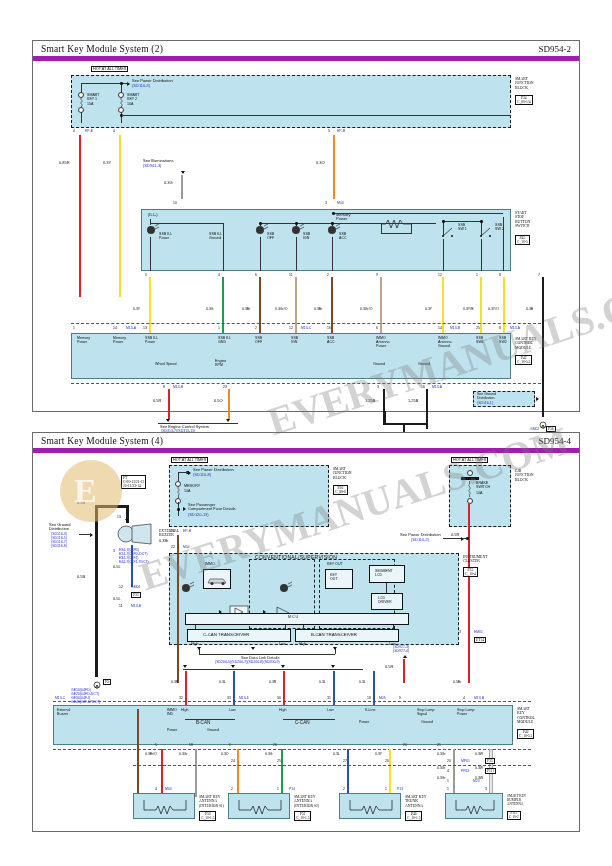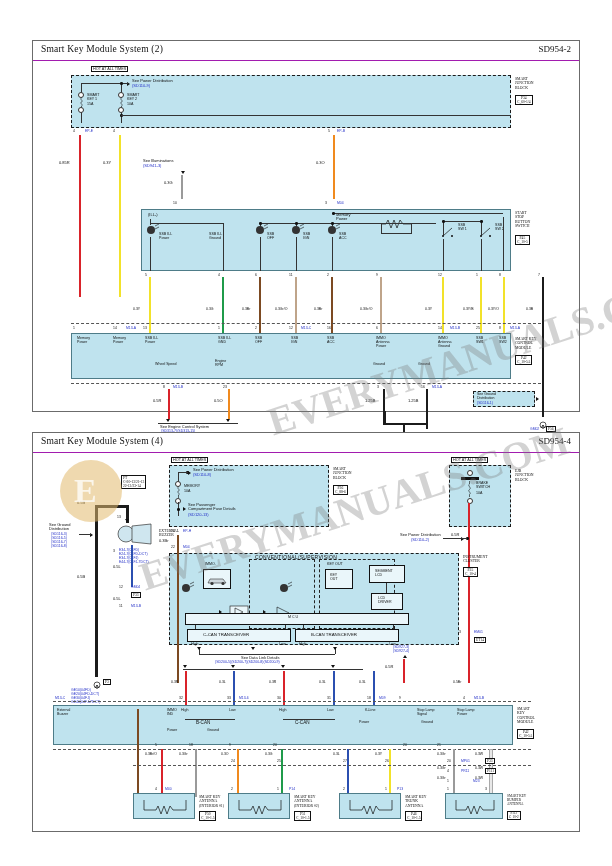--- a/index.html
+++ b/index.html
@@ -3,21 +3,21 @@
 <meta charset="utf-8">
 <style>
   html,body{margin:0;padding:0;background:#ffffff;}
   body{width:612px;height:866px;font-family:"Liberation Serif",serif;position:relative;overflow:hidden;}
   .page{position:absolute;left:0;top:0;width:612px;height:866px;}
 
   
   .sheet{position:absolute;left:32px;width:548px;border:1px solid #6b6b6b;background:#fff;box-sizing:border-box;}
   #sheet1{top:40px;height:372px;}
   #sheet2{top:432px;height:400px;}
-  .sheet-head{position:relative;height:20px;border-bottom:1px solid #a21caf;box-sizing:border-box;}
+  .sheet-head{position:relative;height:20px;border-bottom:5px solid #a21caf;box-sizing:border-box;}
   .sheet-title{position:absolute;left:8px;top:3px;font-size:9.5px;color:#111;letter-spacing:.2px;}
   .sheet-code{position:absolute;right:8px;top:3px;font-size:9px;color:#111;}
   .sheet-body{position:relative;width:100%;height:calc(100% - 20px);}
 
   
   .box{position:absolute;box-sizing:border-box;}
   .blue{background:#bfe3ee;border:1px solid #4e7c88;}
   .dash{border:1px dashed #222;}
   .dash-blue{background:#bfe3ee;border:1px dashed #1b1b1b;}
   .lbl{position:absolute;font-family:"Liberation Sans",sans-serif;color:#111;line-height:1.05;white-space:pre;}

